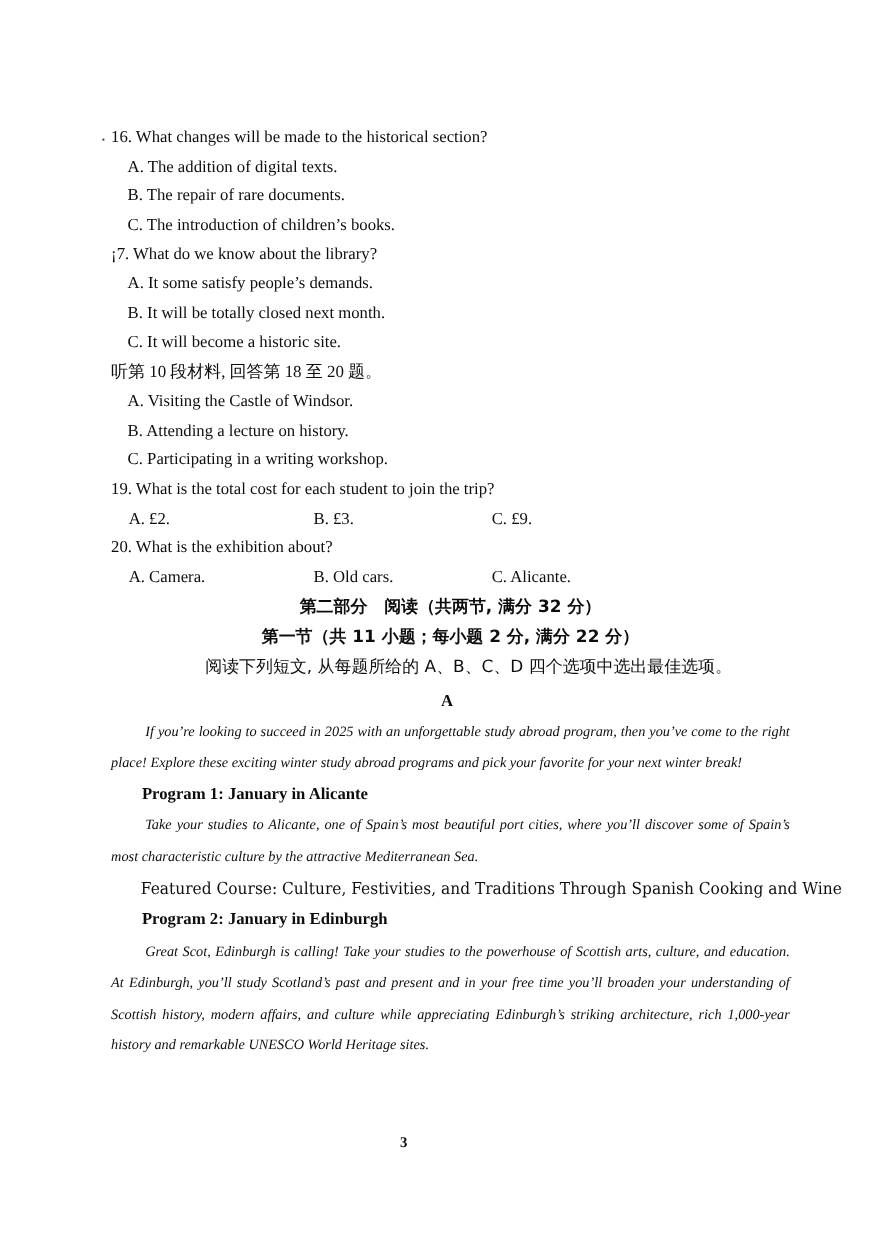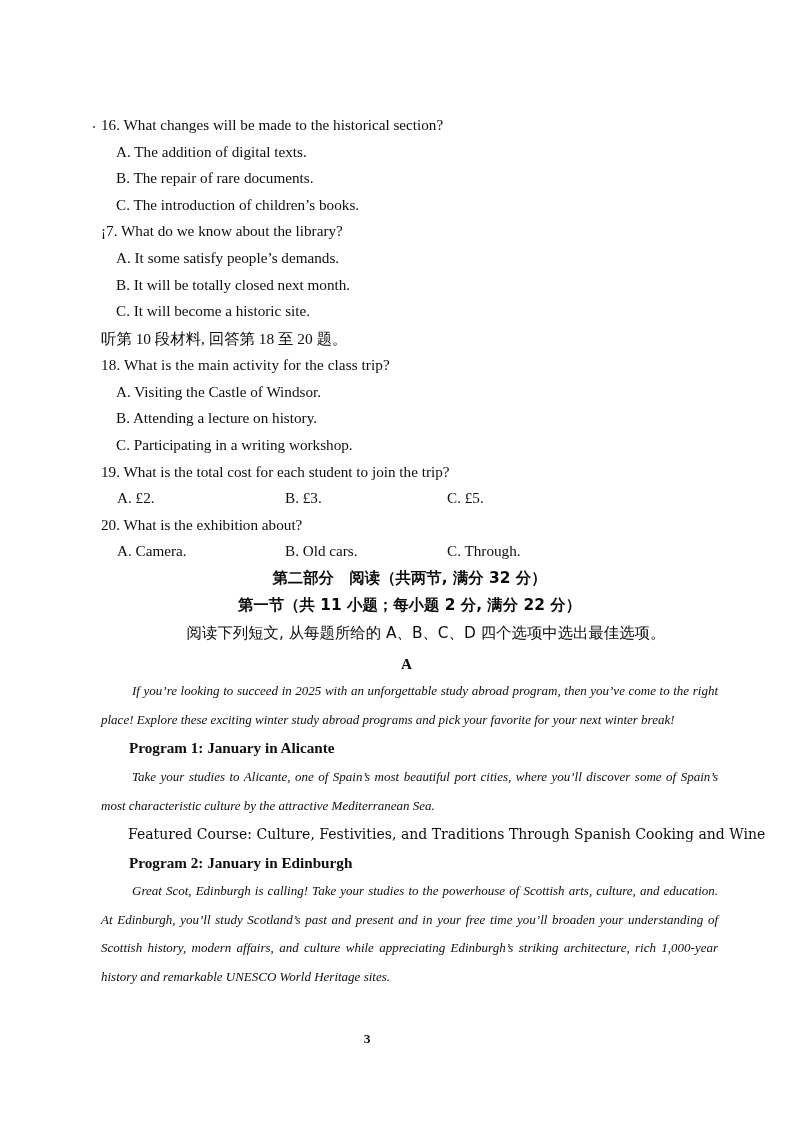--- a/index.html
+++ b/index.html
@@ -140,37 +140,36 @@
     <div class="q-line opt">B. The repair of rare documents.</div>
     <div class="q-line opt">C. The introduction of children’s books.</div>
 
     <div class="q-line num">¡7. What do we know about the library?</div>
     <div class="q-line opt">A. It some satisfy people’s demands.</div>
     <div class="q-line opt">B. It will be totally closed next month.</div>
     <div class="q-line opt">C. It will become a historic site.</div>
 
     <div class="cn-mixed">听第 10 段材料, 回答第 18 至 20 题。</div>
 
-    <div class="q-line num q18">18.  What is the main activity for the class trip?</div>
     <div class="q-line opt">A. Visiting the Castle of Windsor.</div>
     <div class="q-line opt">B. Attending a lecture on history.</div>
     <div class="q-line opt">C. Participating in a writing workshop.</div>
 
     <div class="q-line num">19. What is the total cost for each student to join the trip?</div>
     <div class="opt-row">
       <span class="c1">A. £2.</span>
       <span class="c2">B. £3.</span>
-      <span class="c3">C. £5.</span>
+      <span class="c3">C. £9.</span>
     </div>
 
     <div class="q-line num">20. What is the exhibition about?</div>
     <div class="opt-row">
       <span class="c1">A. Camera.</span>
       <span class="c2">B. Old cars.</span>
-      <span class="c3">C. Through.</span>
+      <span class="c3">C. Alicante.</span>
     </div>
 
     <div class="cn-line bold">第二部分　阅读（共两节, 满分 32 分）</div>
     <div class="cn-line bold">第一节（共 11 小题；每小题 2 分, 满分 22 分）</div>
     <div class="cn-line indent">阅读下列短文, 从每题所给的 A、B、C、D 四个选项中选出最佳选项。</div>
 
     <div class="passage-label">A</div>
 
     <p class="para">If you’re looking to succeed in 2025 with an unforgettable study abroad program, then you’ve come to the right place! Explore these exciting winter study abroad programs and pick your favorite for your next winter break!</p>
 

